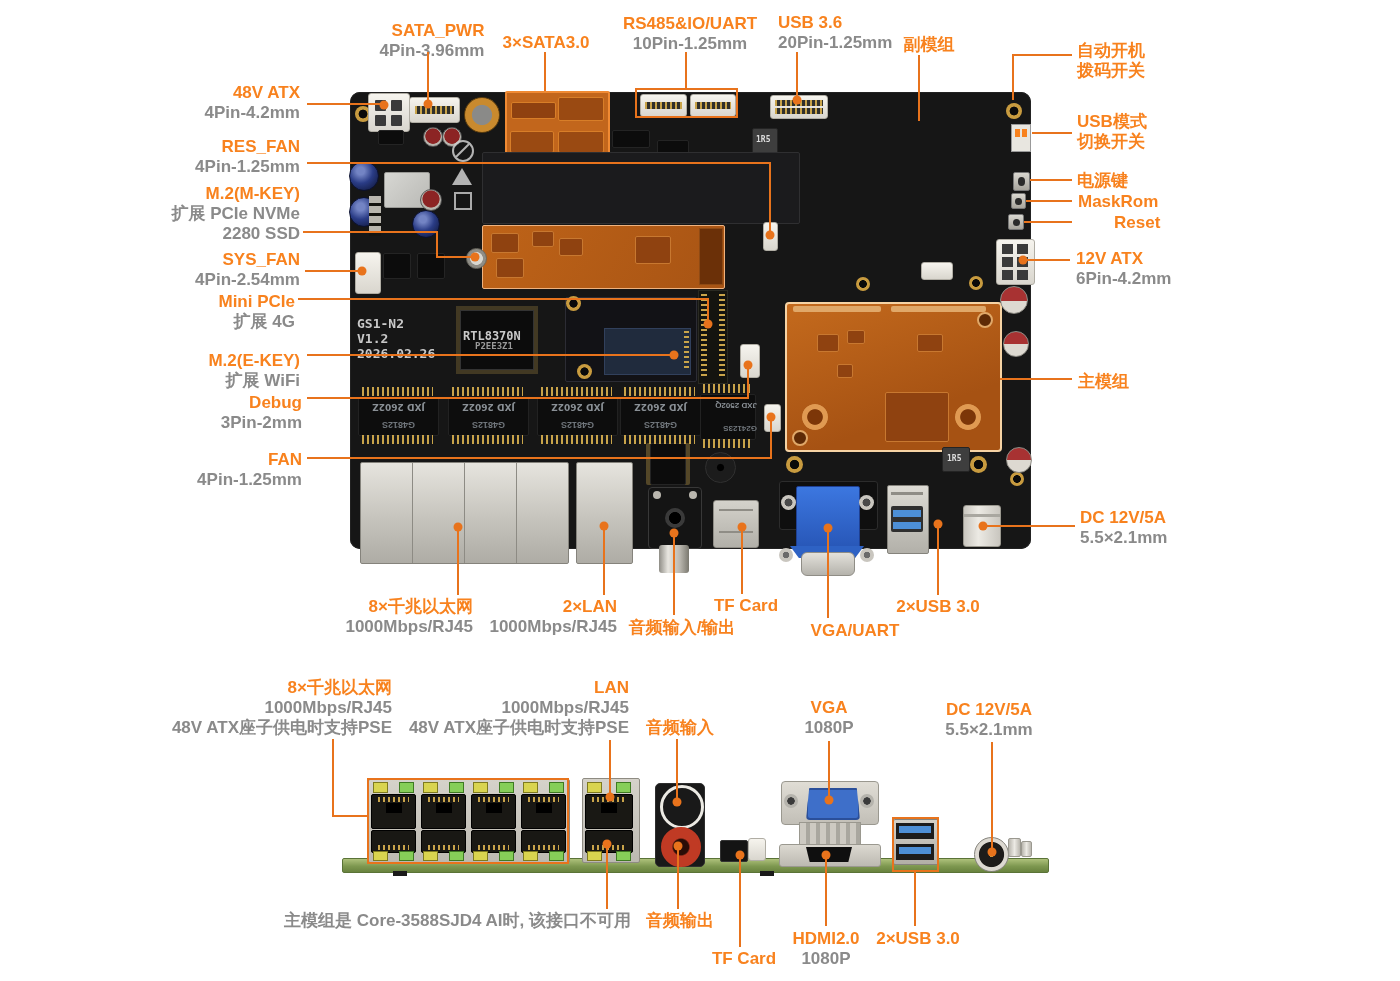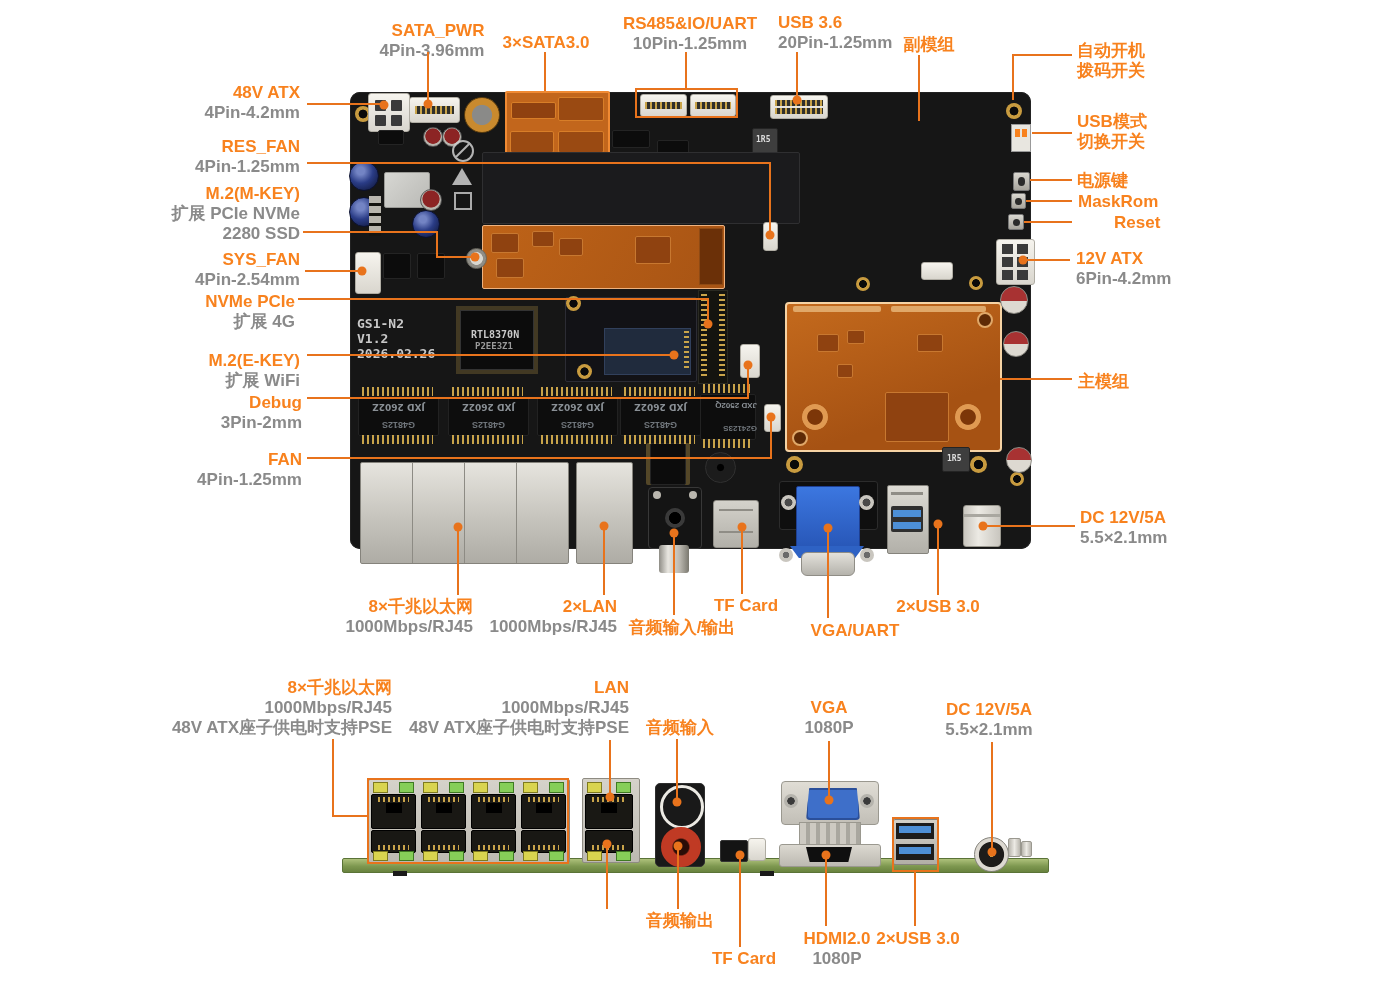--- a/index.html
+++ b/index.html
@@ -101,21 +101,21 @@
     <div class="a modpart" style="left:152px;top:10px;width:34px;height:26px"></div>
     <div class="a" style="left:216px;top:2px;width:22px;height:55px;background:#6B3008;border:1px solid #8f4a14"></div>
   </div>
   <div class="a" style="left:466px;top:248px;width:19px;height:19px;border-radius:50%;background:radial-gradient(circle,#d9d7d0 0 45%,#8f8d86 50% 100%);border:1px solid #6a685f"></div>
 
   <div class="a chip" style="left:383px;top:253px;width:26px;height:24px"></div>
   <div class="a chip" style="left:417px;top:253px;width:26px;height:24px"></div>
   <div class="a wconn" style="left:355px;top:252px;width:24px;height:40px"></div>
 
   <div class="a" style="left:460px;top:310px;width:72px;height:58px;background:#0C0C0C;border:1px solid #333;box-shadow:0 0 0 4px rgba(201,164,74,.25)">
-    <div class="silk" style="position:absolute;left:10px;top:18px;font-size:10px;color:#c9c9c9">RTL8370N</div>
+    <div class="silk" style="position:absolute;left:2px;top:18px;font-size:12px;color:#c9c9c9">RTL8370N</div>
     <div class="silk" style="position:absolute;left:14px;top:30px;font-size:9px;color:#9a9a9a">P2EE3Z1</div>
   </div>
 
   <div class="a silk" style="left:357px;top:316px;font-size:13px;line-height:15px">
     <div>GS1-N2</div>
     <div>V1.2</div>
     <div>2026.02.26</div>
   </div>
 
   <div class="a" style="left:565px;top:297px;width:130px;height:83px;background:#121216;border:1px solid #2c2c34;border-radius:2px"></div>
@@ -400,21 +400,21 @@
       <div class="callout" style="right: 1100px; text-align: right; top: 184px;">
         <div class="t">M.2(M-KEY)</div>
         <div class="s">扩展 PCIe NVMe</div>
         <div class="s">2280 SSD</div>
       </div>
       <div class="callout" style="right: 1100px; text-align: right; top: 250px;">
         <div class="t">SYS_FAN</div>
         <div class="s">4Pin-2.54mm</div>
       </div>
       <div class="callout" style="right: 1105px; text-align: right; top: 292px;">
-        <div class="t">NVMe PCIe</div>
+        <div class="t">Mini PCIe</div>
         <div class="s">扩展 4G</div>
       </div>
       <div class="callout" style="right: 1100px; text-align: right; top: 351px;">
         <div class="t">M.2(E-KEY)</div>
         <div class="s">扩展 WiFi</div>
       </div>
       <div class="callout" style="right: 1098px; text-align: right; top: 393px;">
         <div class="t">Debug</div>
         <div class="s">3Pin-2mm</div>
       </div>
@@ -457,28 +457,29 @@
       </div>
       <div class="callout" style="left: 829px; transform: translateX(-50%); text-align: center; top: 698px;">
         <div class="t">VGA</div>
         <div class="s">1080P</div>
       </div>
       <div class="callout" style="left: 989px; transform: translateX(-50%); text-align: center; top: 700px;">
         <div class="t">DC 12V/5A</div>
         <div class="s">5.5×2.1mm</div>
       </div>
       <div class="callout" style="right: 769px; text-align: right; top: 911px;">
+        <div class="s">主模组是 Core-3588SJD4 AI时, 该接口不可用</div>
       </div>
       <div class="callout" style="left: 680px; transform: translateX(-50%); text-align: center; top: 911px;">
         <div class="t">音频输出</div>
       </div>
       <div class="callout" style="left: 744px; transform: translateX(-50%); text-align: center; top: 949px;">
         <div class="t">TF Card</div>
       </div>
-      <div class="callout" style="left: 826px; transform: translateX(-50%); text-align: center; top: 929px; margin-left: 11px;">
+      <div class="callout" style="left: 826px; transform: translateX(-50%); text-align: center; top: 929px;">
         <div class="t">HDMI2.0</div>
         <div class="s">1080P</div>
       </div>
       <div class="callout" style="left: 918px; transform: translateX(-50%); text-align: center; top: 929px;">
         <div class="t">2×USB 3.0</div>
       </div>
     </div>
 
   <svg id="leader-svg" class="a" width="1400" height="981" viewBox="0 0 1400 981" style="left:0;top:0;pointer-events:none">
       <polyline points="428,52 428,101" fill="none" stroke="#E8731C" stroke-width="2"></polyline>

